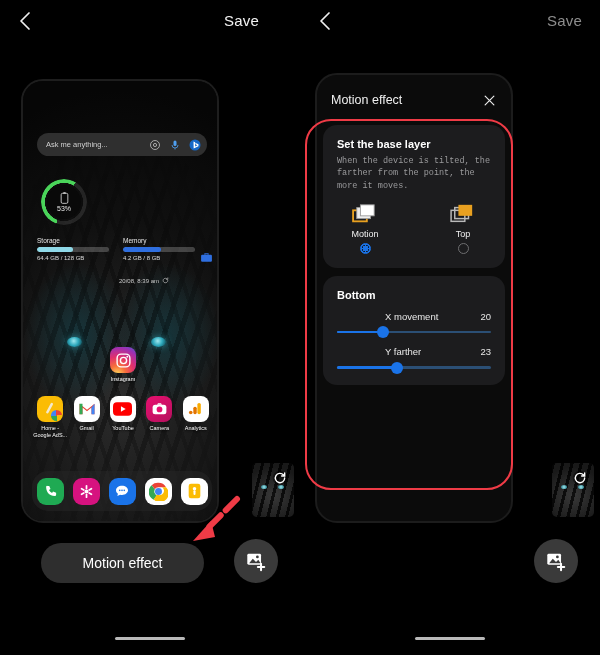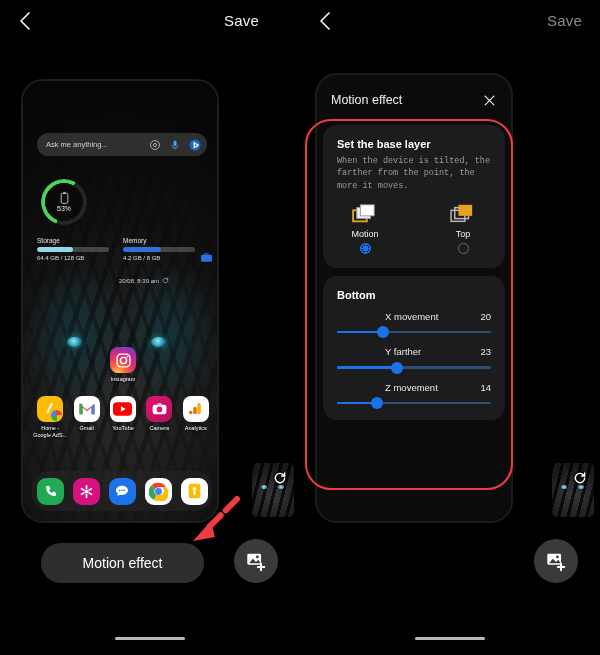--- a/index.html
+++ b/index.html
@@ -456,30 +456,20 @@
           <div class="srow">
             <span>Y farther</span>
             <span>23</span>
           </div>
           <div class="track">
               <i style="width:39%"></i>
               <b style="left:39%"></b>
             </div>
         </div>
 
-        <div class="slider-blk">
-          <div class="srow">
-            <span>Z movement</span>
-            <span>14</span>
-          </div>
-          <div class="track">
-              <i style="width:26%"></i>
-              <b style="left:26%"></b>
-            </div>
-        </div>
       </div>
     </div>
 
     <div class="thumb">
       <div class="stripes"></div>
       <div class="e a"></div>
       <div class="e b"></div>
     </div>
     <svg class="refresh-badge" viewBox="0 0 24 24">
       <circle cx="12" cy="12" r="11" fill="rgba(0,0,0,.45)"></circle>

